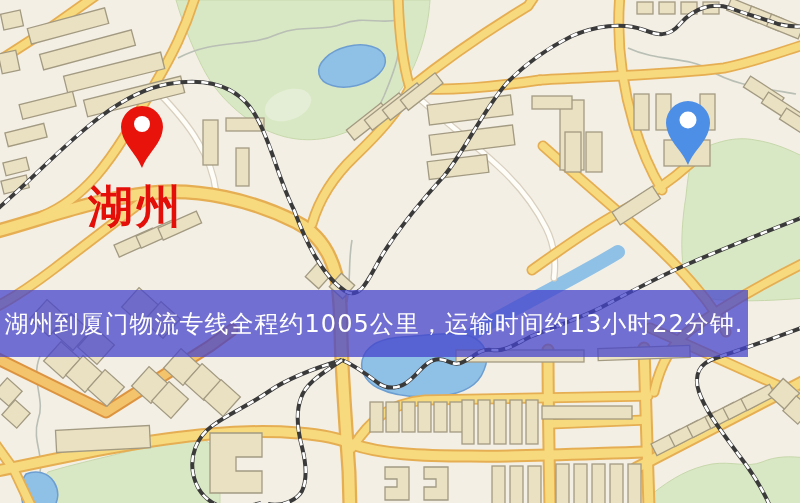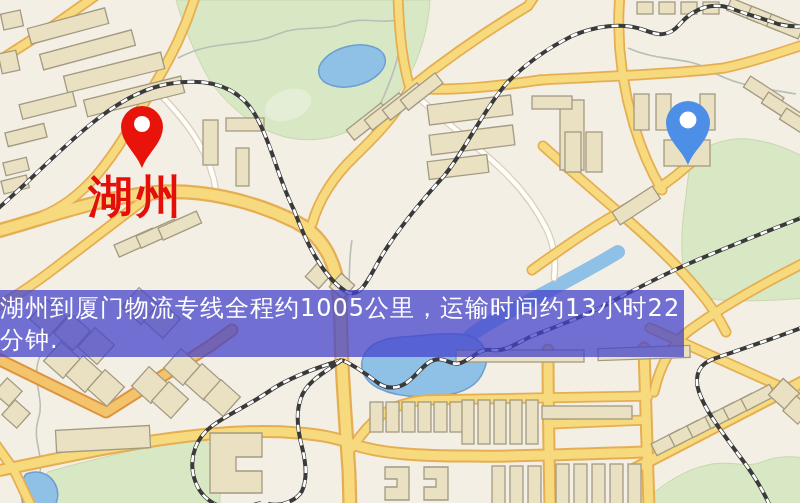--- a/index.html
+++ b/index.html
@@ -28,29 +28,30 @@
   .wroad-fill{fill:none;stroke:var(--minor-road-fill,#fffdf8);stroke-width:4.5;stroke-linecap:round;}
   .rail-base{fill:none;stroke:var(--railway,#3a3a3a);stroke-width:4;stroke-linecap:butt;}
   .rail-dash{fill:none;stroke:#ffffff;stroke-width:2.6;stroke-dasharray:7 7;}
   .bldg{fill:var(--building-fill,#eae0c2);stroke:var(--building-stroke,#a39a82);stroke-width:1.3;}
 
   .pin-origin{fill:var(--origin-pin,#e8140c);}
   .pin-dest{fill:var(--dest-pin,#4d8ee6);}
 
   .map-label{
     position:absolute;line-height:1;white-space:nowrap;
-    font-family:Liberation Sans, sans-serif;
+    font-family:Liberation Serif, serif;
     text-shadow:0 0 2px rgba(255,255,255,.45);
     user-select:none;
+    margin-top:11px;
   }
   .label-origin{left:88px;top:174px;font-size:45px;font-weight:600;letter-spacing:3px;color:var(--origin-label,#e30f08);}
   .label-dest{left:642px;top:178px;font-size:45px;font-weight:700;letter-spacing:16px;color:var(--dest-label,#2b2fd4);}
 
   .route-banner{
-    position:absolute;left:0;top:290px;width:684px;height:67px;
+    position:absolute;left:0;top:290px;width:748px;height:67px;
     background:var(--banner-bg,rgba(67,66,202,0.74));
     display:flex;align-items:center;justify-content:center;
   }
   .route-banner-text{
     color:var(--banner-text,#ffffff);font-size:24px;letter-spacing:1px;
     font-family:"DejaVu Sans","Liberation Sans",sans-serif;
   }
 </style>
 </head>
 <body>

